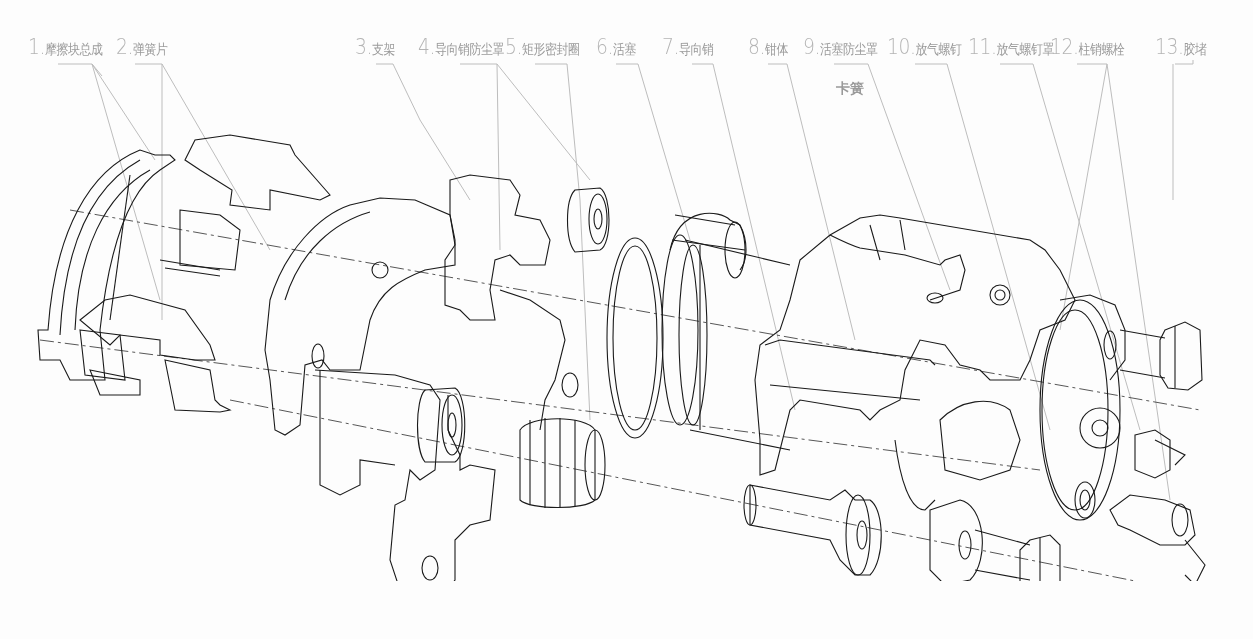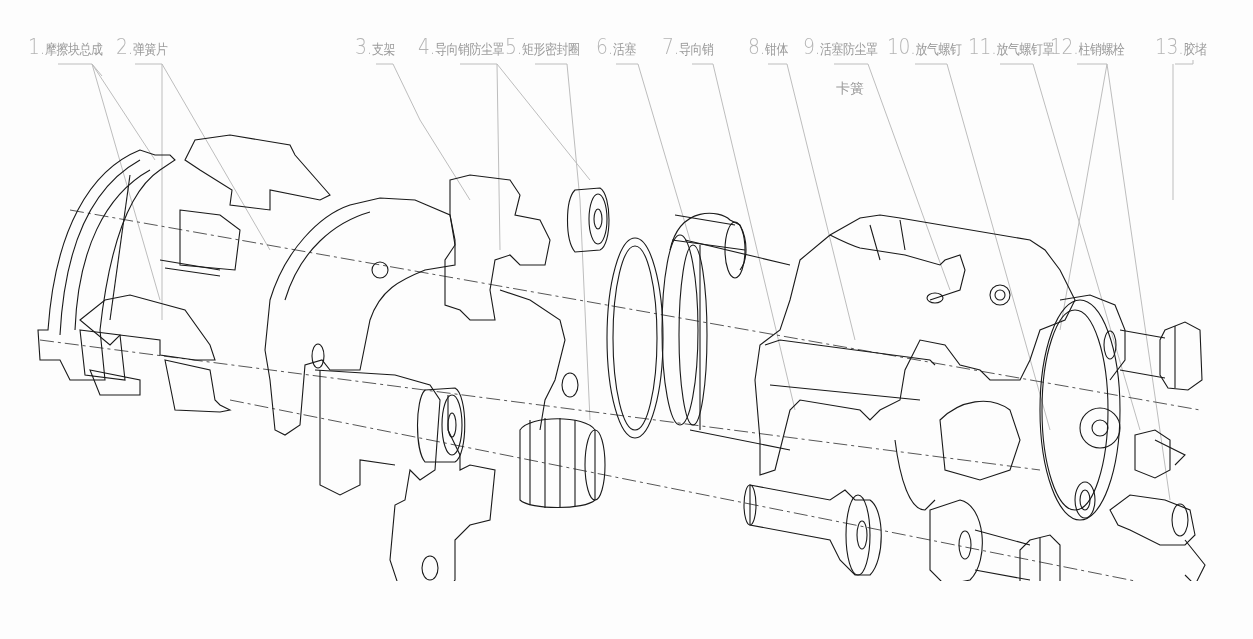--- a/index.html
+++ b/index.html
@@ -1,21 +1,21 @@
 <!DOCTYPE html>
 <html><head>
 <meta charset="utf-8">
 <style>
   html,body{margin:0;padding:0;background:#fdfdfd;}
   #canvas{position:relative;width:1253px;height:581px;overflow:hidden;background:#fdfdfd;font-family:"DejaVu Sans",sans-serif;}
   svg{position:absolute;left:0;top:0;}
   .lbl{position:absolute;color:#a8a8a8;font-size:17px;white-space:nowrap;letter-spacing:-0.5px;transform:scaleX(0.85);transform-origin:left top;}
   .lbl .num{font-family:"DejaVu Sans",sans-serif;font-size:22px;font-weight:300;color:#b4b4b4;}
   .lbl .txt{font-size:14px;color:#9a9a9a;}
-  .sub{position:absolute;color:#9a9a9a;font-size:14px;}
+  .sub{position:absolute;color:#9a9a9a;font-size:14px;font-weight:bold;}
 </style>
 </head>
 <body>
 
 <div id="canvas">
 
 <svg width="1253" height="639" viewBox="0 0 1253 639">
   <g stroke="#bdbdbd" stroke-width="1" fill="none">
 
     <path d="M58 64 L92 64 L102 76 M135 64 L162 64 M376 64 L393 64 M460 64 L497 64 M535 64 L567 64 M616 64 L638 64 M692 64 L713 64 M768 64 L787 64 M834 64 L868 64 M915 64 L947 64 M1000 64 L1033 64 M1077 64 L1107 64 M1175 64 L1193 64 L1193 60 M1173 64 L1173 200"></path>

